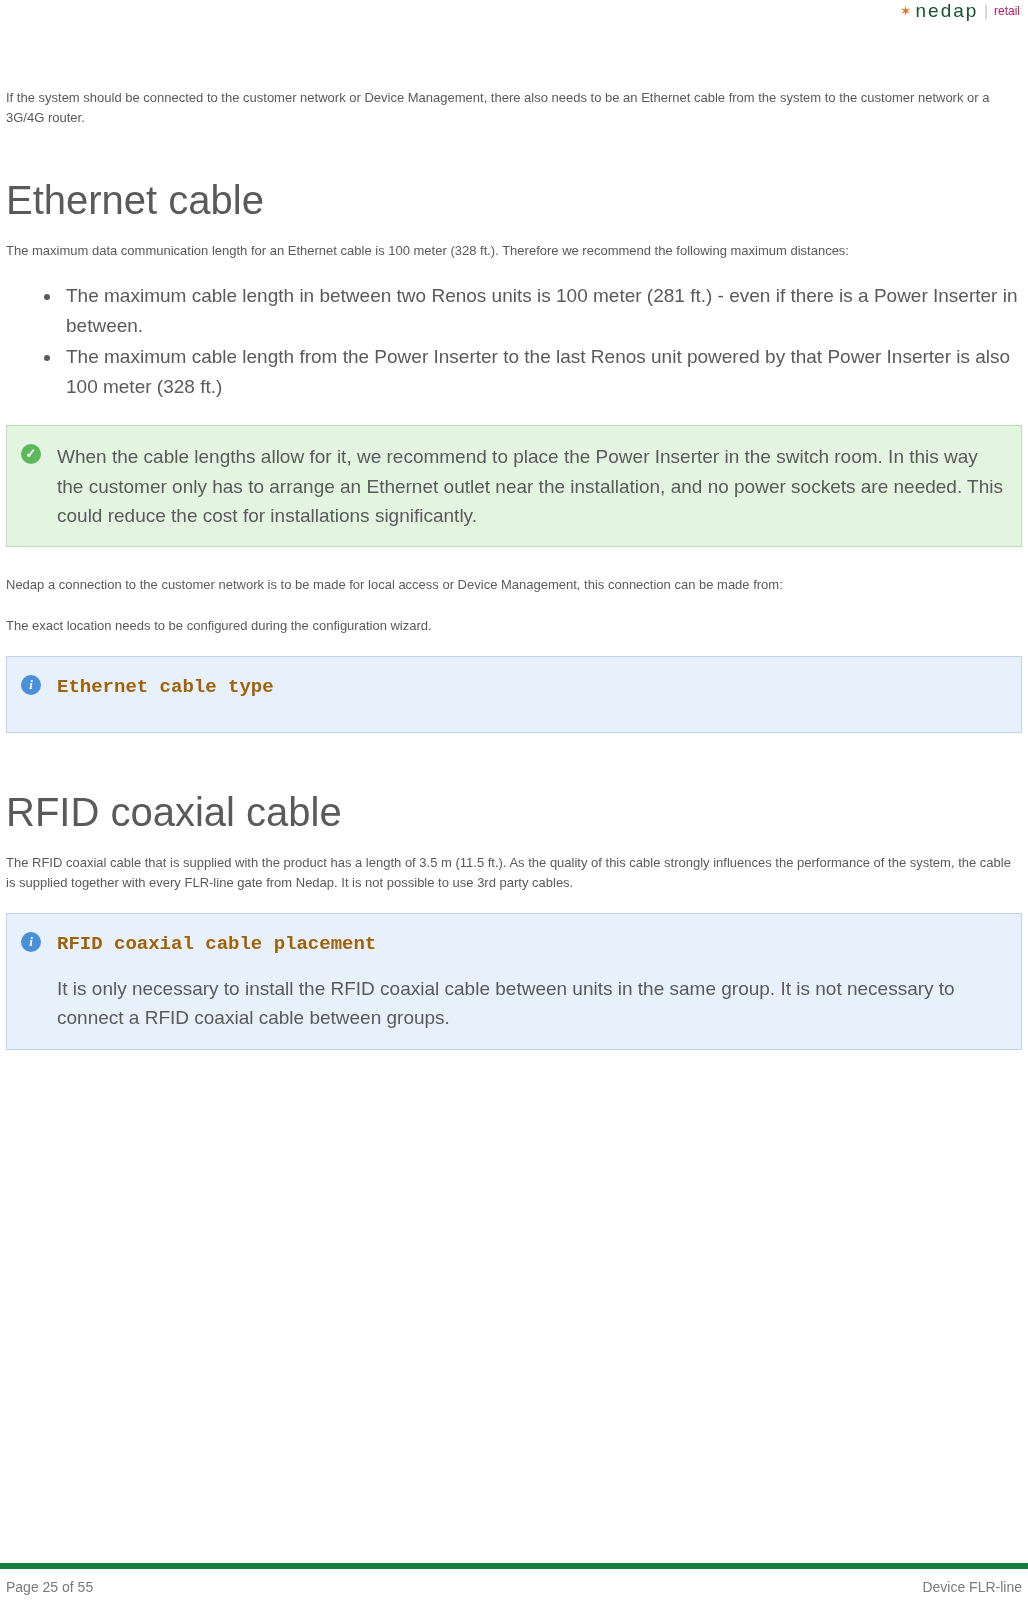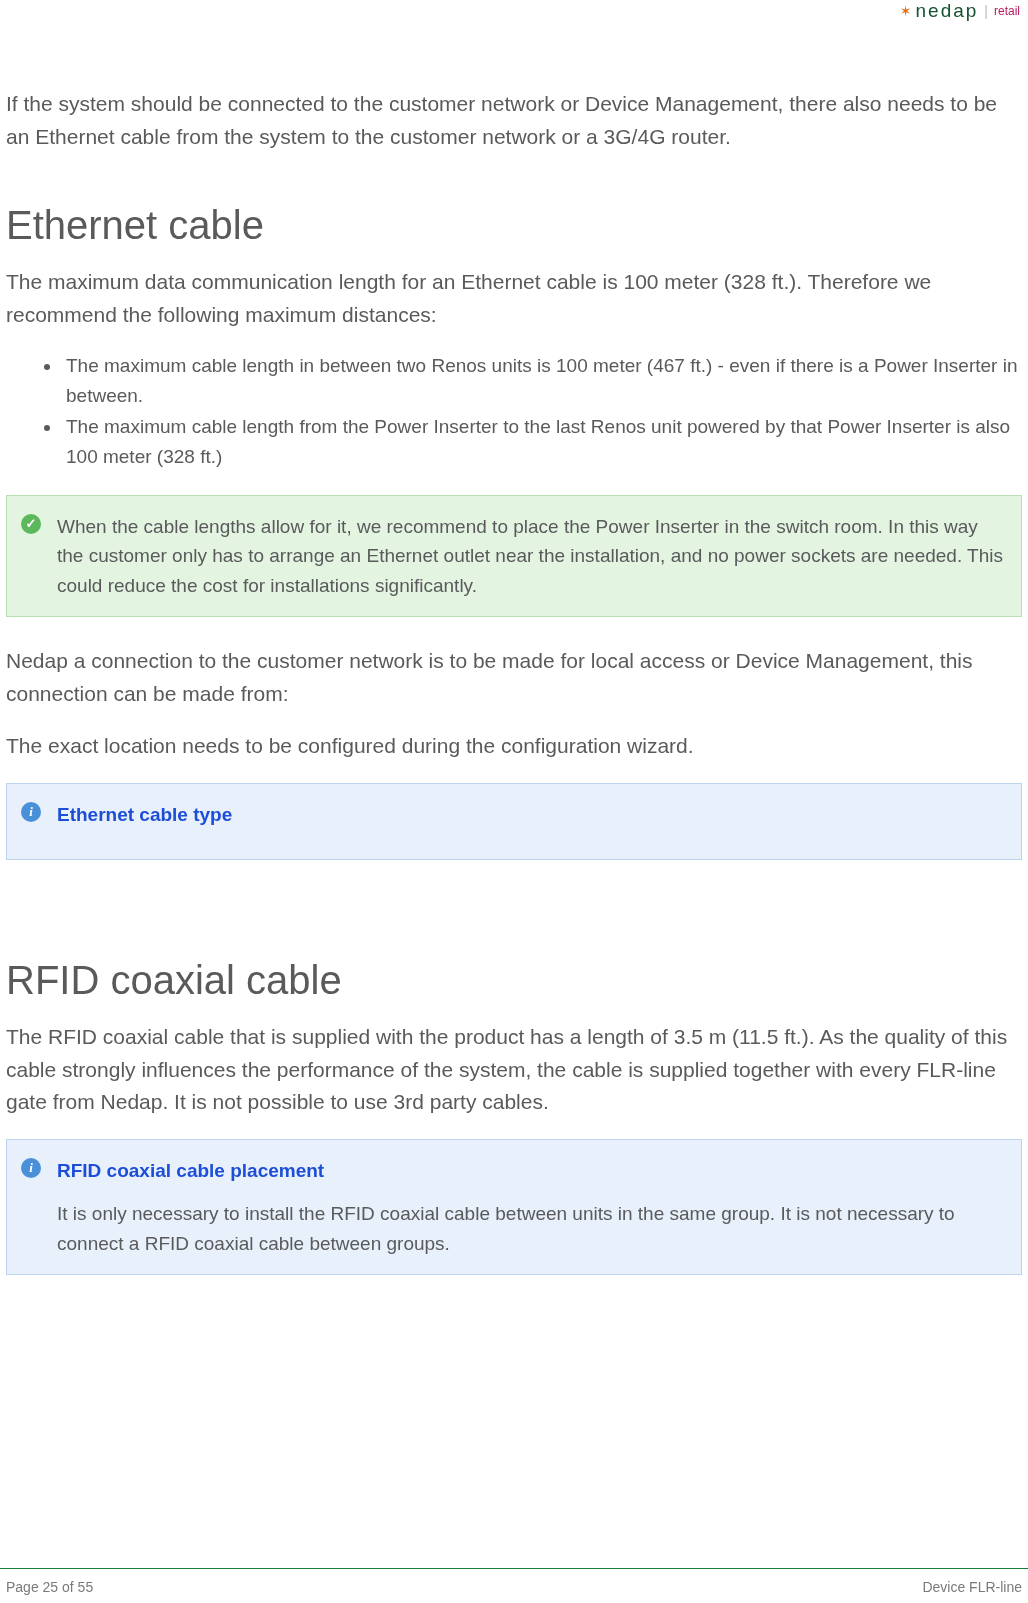--- a/index.html
+++ b/index.html
@@ -49,21 +49,21 @@
     color: #bdbdbd;
   }
   .logo-retail {
     color: #be185d;
     font-size: 12px;
   }
 
   .content { padding-top: 70px; }
 
   p.body {
-    font-size: 21px;
+    font-size: 13px;
     line-height: 1.55;
     margin: 0 0 20px 0;
     color: #5a5a5c;
   }
 
   h2.section {
     font-size: 40px;
     font-weight: 400;
     color: #5a5a5c;
     margin: 50px 0 18px 0;
@@ -117,32 +117,33 @@
     border-color: #bcd4ee;
   }
   .callout.info .icon {
     background: #4a90d9;
     font-size: 13px;
     font-family: Georgia, serif;
     font-style: italic;
   }
   .callout .title {
     font-weight: 700;
-    color: #1d4ed8;
+    color: #a16207;
     display: block;
     margin-bottom: 14px;
+    font-family: Liberation Mono, monospace;
   }
   .callout .text { color: #5a5a5c; }
 
   .footer {
     position: absolute;
     left: 0;
     right: 0;
     bottom: 0;
-    border-top: 1px solid #15803d;
+    border-top: 6px solid #15803d;
     padding: 10px 6px 8px 6px;
     display: flex;
     justify-content: space-between;
     font-size: 14px;
     color: #7a7a7a;
   }
 </style>
 </head>
 <body>
 
@@ -159,40 +160,40 @@
 
   <div class="content">
 
     <p class="body">If the system should be connected to the customer network or Device Management, there also needs to be an Ethernet cable from the system to the customer network or a 3G/4G router.</p>
 
     <h2 class="section">Ethernet cable</h2>
 
     <p class="body">The maximum data communication length for an Ethernet cable is 100 meter (328 ft.). Therefore we recommend the following maximum distances:</p>
 
     <ul class="body">
-      <li>The maximum cable length in between two Renos units is 100 meter (467 ft.) - even if there is a Power Inserter in between.</li>
+      <li>The maximum cable length in between two Renos units is 100 meter (281 ft.) - even if there is a Power Inserter in between.</li>
       <li>The maximum cable length from the Power Inserter to the last Renos unit powered by that Power Inserter is also 100 meter (328 ft.)</li>
     </ul>
 
     <div class="callout tip">
       <span class="icon">✓</span>
       <span class="text">When the cable lengths allow for it, we recommend to place the Power Inserter in the switch room. In this way the customer only has to arrange an Ethernet outlet near the installation, and no power sockets are needed. This could reduce the cost for installations significantly.</span>
     </div>
 
     <p class="body">Nedap a connection to the customer network is to be made for local access or Device Management, this connection can be made from:</p>
 
 
     <p class="body">The exact location needs to be configured during the configuration wizard.</p>
 
     <div class="callout info">
       <span class="icon">i</span>
       <span class="title">Ethernet cable type</span>
     </div>
 
-    <h2 class="section" style="margin-top:98px">RFID coaxial cable</h2>
+    <h2 class="section" style="margin-top:57px">RFID coaxial cable</h2>
 
     <p class="body">The RFID coaxial cable that is supplied with the product has a length of 3.5 m (11.5 ft.). As the quality of this cable strongly influences the performance of the system, the cable is supplied together with every FLR-line gate from Nedap. It is not possible to use 3rd party cables.</p>
 
     <div class="callout info">
       <span class="icon">i</span>
       <span class="title">RFID coaxial cable placement</span>
       <span class="text">It is only necessary to install the RFID coaxial cable between units in the same group. It is not necessary to connect a RFID coaxial cable between groups.</span>
     </div>
 
   </div>

